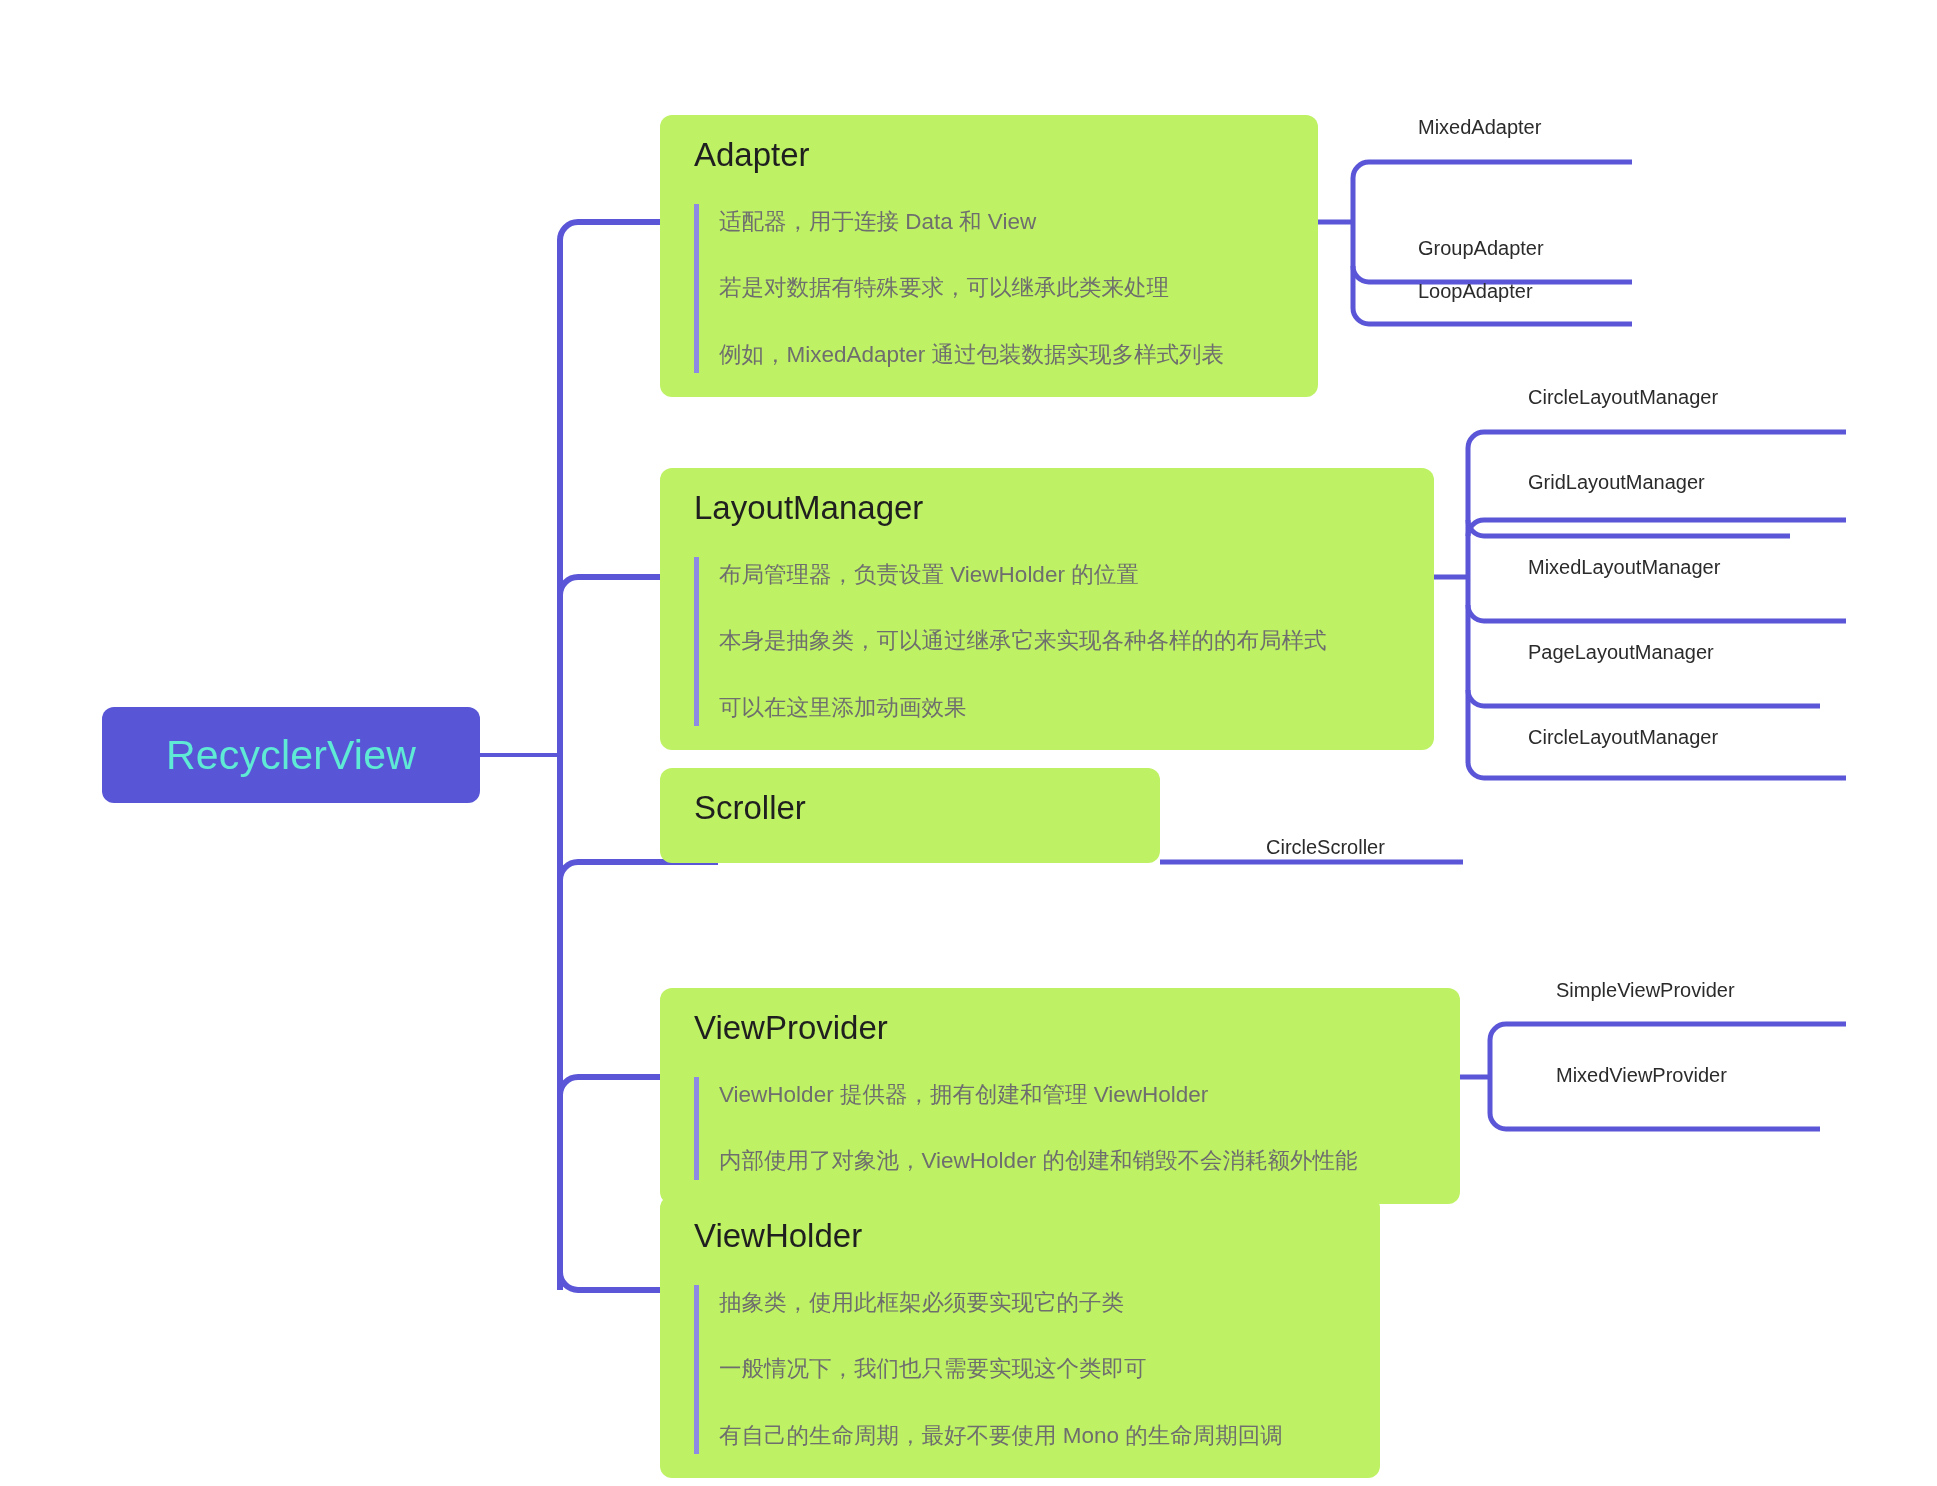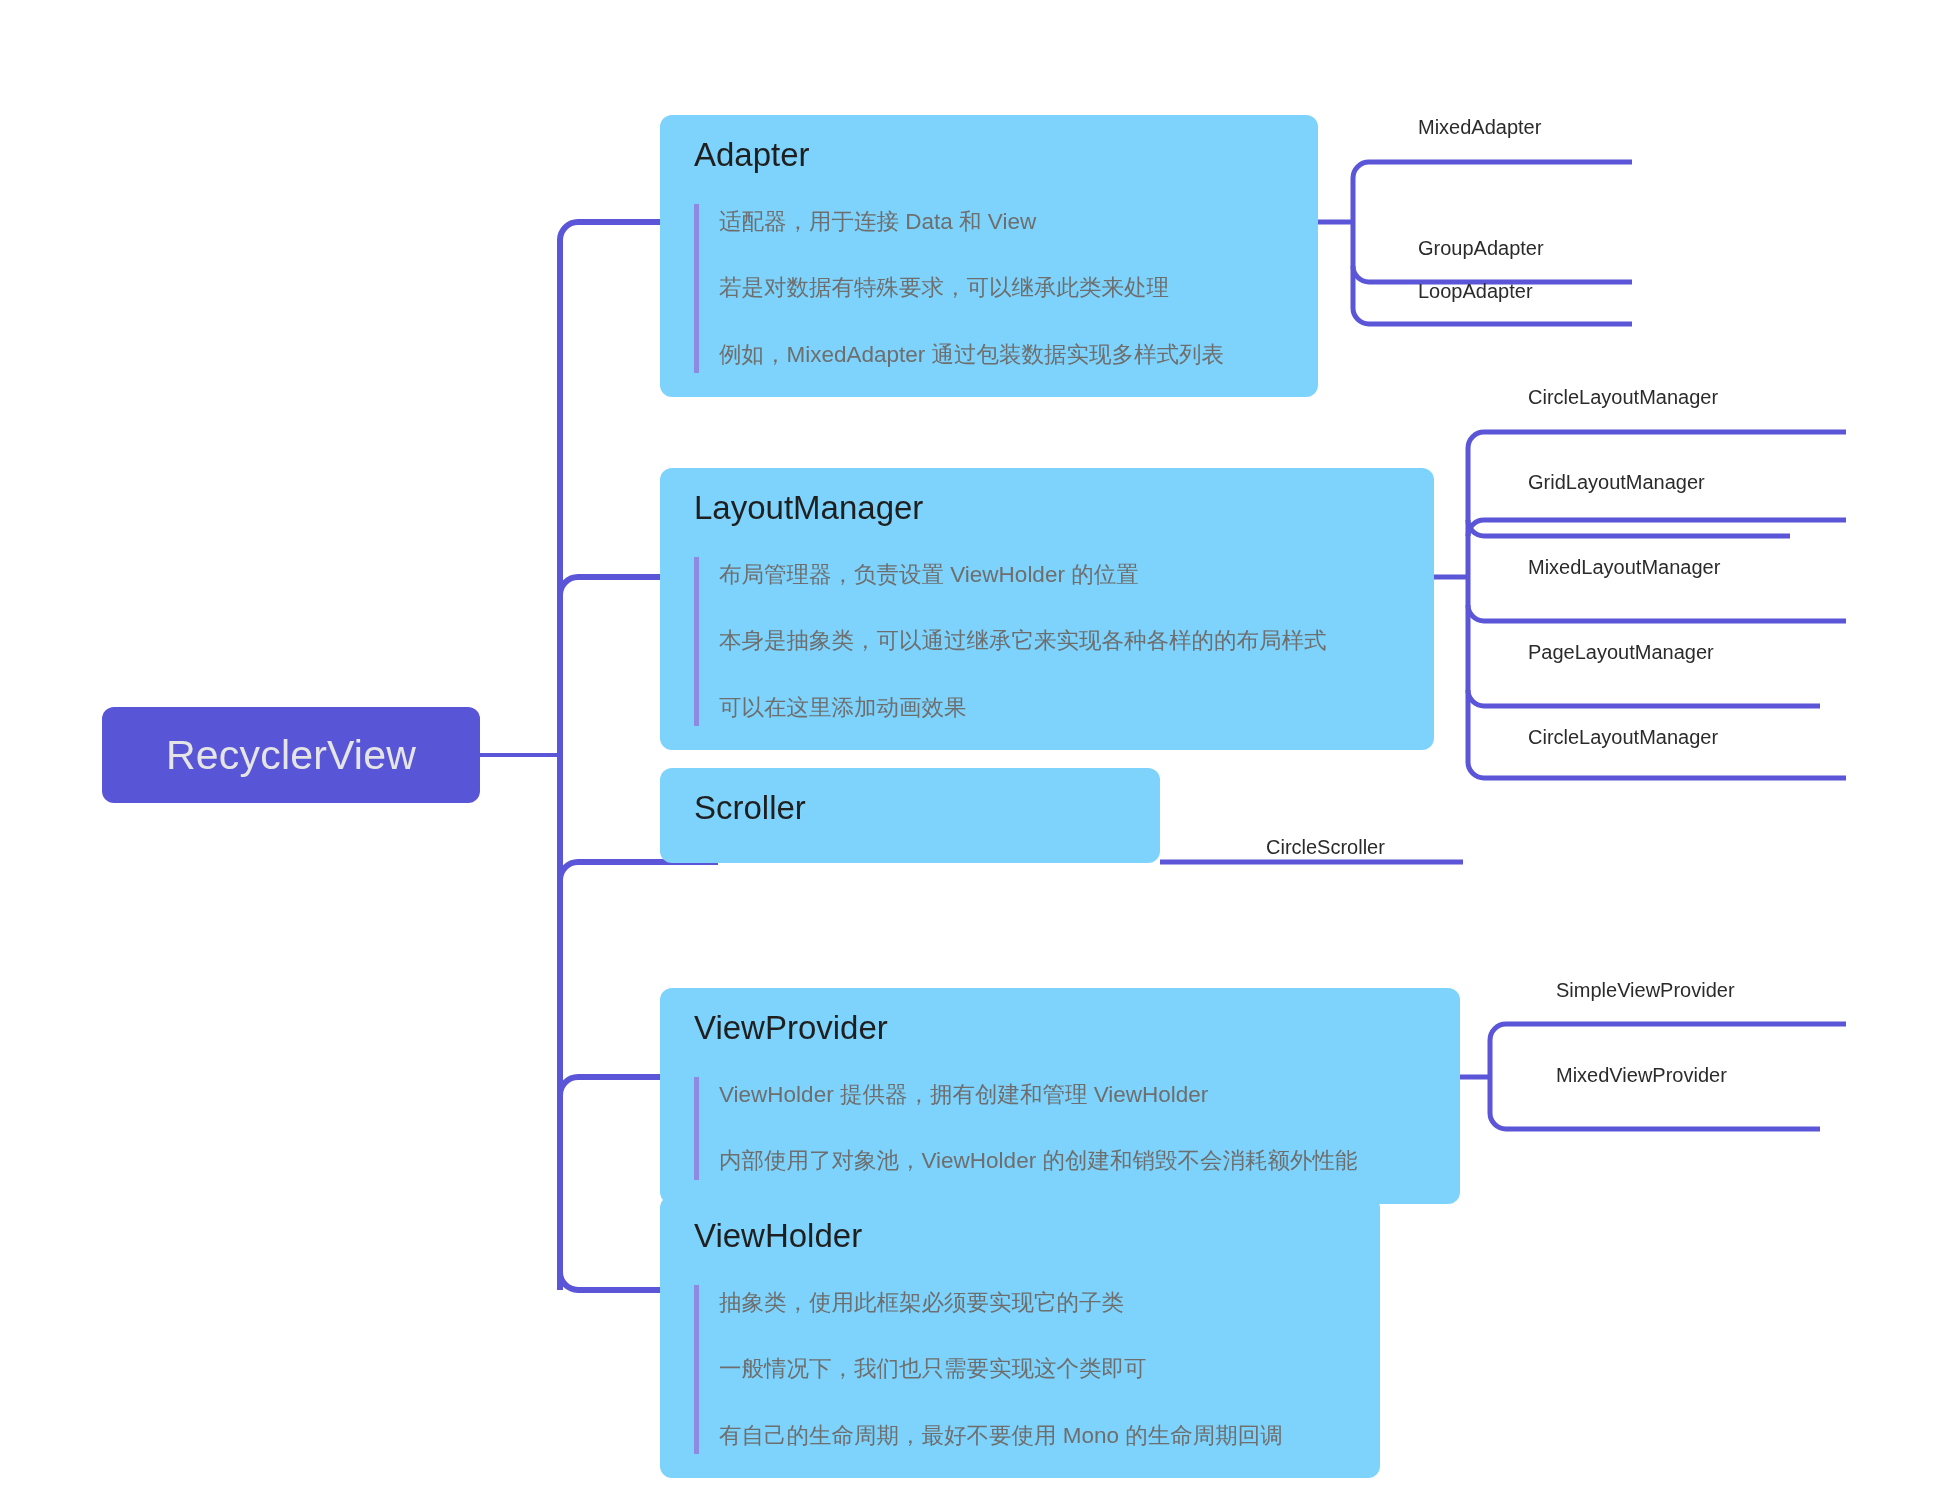--- a/index.html
+++ b/index.html
@@ -38,31 +38,31 @@
     width: 378px;
     height: 96px;
     background: #5855d6;
     border-radius: 12px;
     display: flex;
     align-items: center;
     justify-content: center;
     box-sizing: border-box;
   }
   .root-label {
-    color: #e5e5e5;
+    color: #5eead4;
     font-size: 41px;
     font-weight: 400;
     letter-spacing: 0.2px;
     line-height: 1;
   }
 
   
   .card {
     position: absolute;
-    background: #7dd3fc;
+    background: #bef264;
     border-radius: 12px;
     box-sizing: border-box;
     padding: 22px 30px 24px 34px;
   }
   .card-title {
     font-size: 33px;
     color: #1f1f1f;
     font-weight: 400;
     line-height: 1.12;
     margin-bottom: 12px;

